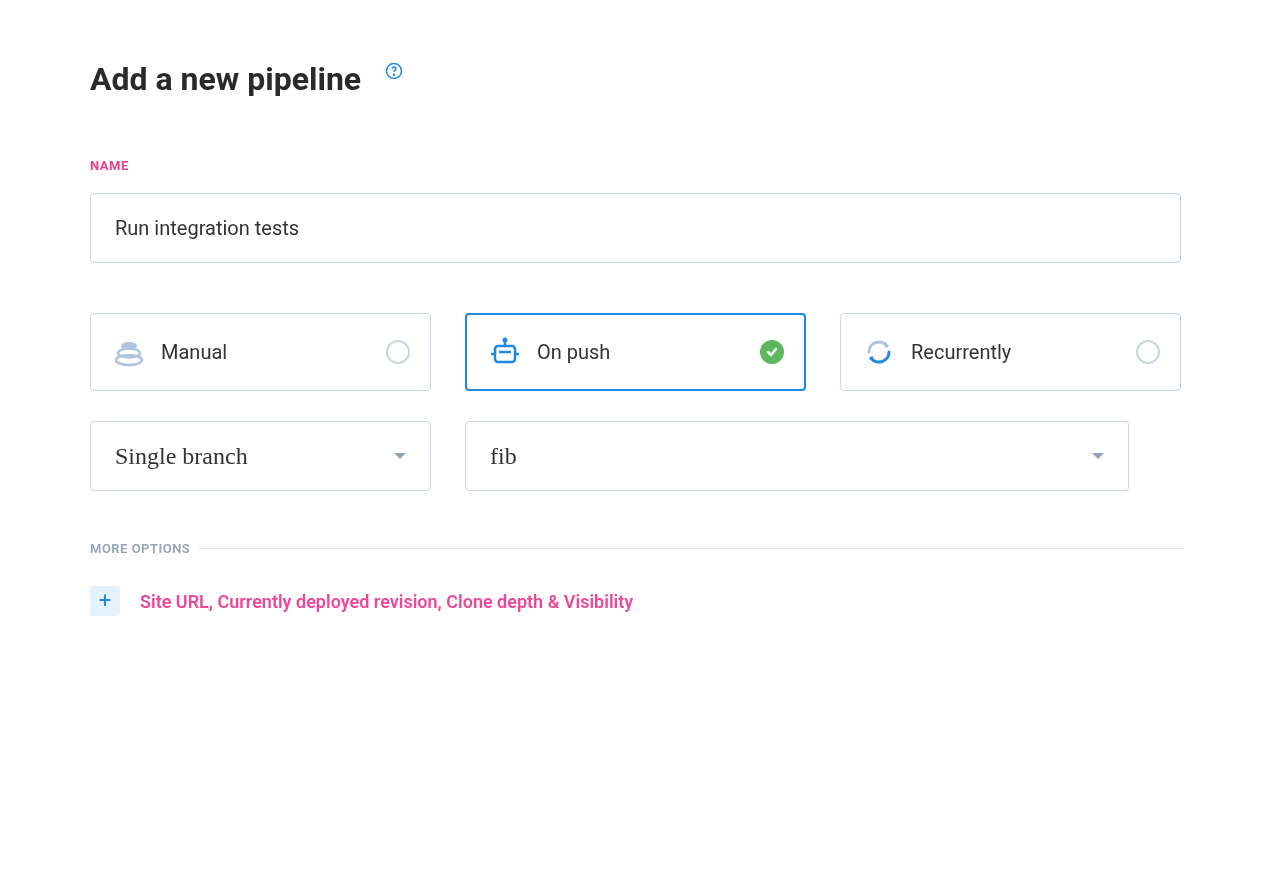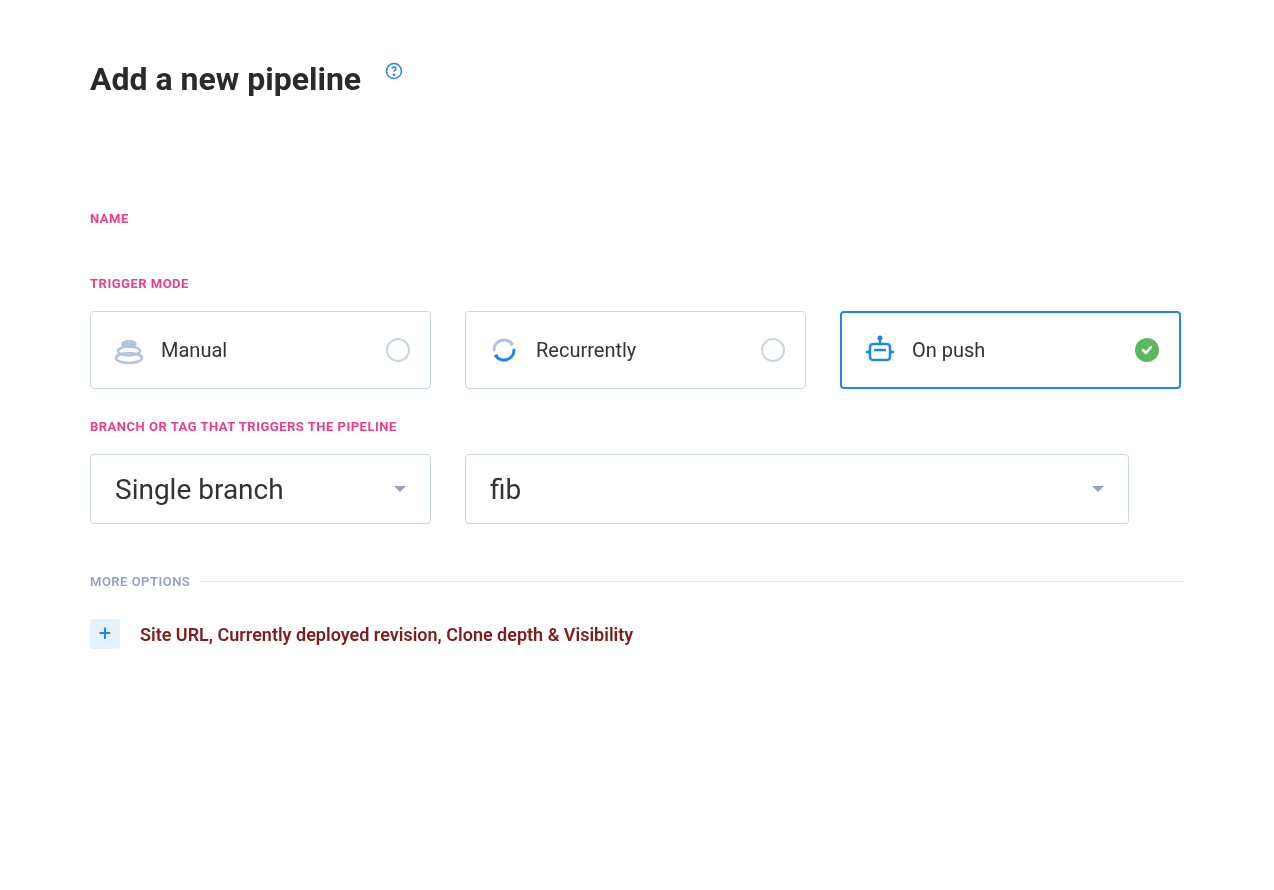--- a/index.html
+++ b/index.html
@@ -10,21 +10,21 @@
     body {
       font-family: -apple-system, BlinkMacSystemFont, "Segoe UI", Roboto, "Helvetica Neue", Arial, sans-serif;
       background: #ffffff;
       padding: 60px 90px;
       color: #333;
     }
     .header {
       display: flex;
       align-items: center;
       gap: 24px;
-      margin-bottom: 113px;
+      margin-bottom: 60px;
     }
     .page-title {
       font-size: 32px;
       font-weight: 700;
       color: #2a2a2a;
     }
     .help-icon {
       width: 18px;
       height: 18px;
       display: inline-flex;
@@ -122,23 +122,24 @@
       cursor: pointer;
       position: relative;
     }
     .select-box-small {
       width: 341px;
     }
     .select-box-large {
       width: 664px;
     }
     .select-label {
-      font-size: 28px;
+      font-size: 24px;
       color: #333;
       flex: 1;
+      font-family: Liberation Serif, serif;
     }
     .select-caret {
       width: 0;
       height: 0;
       border-left: 6px solid transparent;
       border-right: 6px solid transparent;
       border-top: 6px solid #94a3b8;
     }
     .more-options-header {
       display: flex;
@@ -171,69 +172,56 @@
       border-radius: 3px;
       display: inline-flex;
       align-items: center;
       justify-content: center;
       color: #1e88e5;
       font-size: 22px;
       font-weight: 400;
       line-height: 1;
     }
     .expand-text {
-      color: #7f1d1d;
+      color: #ec4899;
       font-size: 18px;
       font-weight: 600;
     }
   </style>
 </head>
 <body>
 
 <div class="header">
   <h1 class="page-title">Add a new pipeline</h1>
   <span class="help-icon">
     <svg viewBox="0 0 24 24" fill="none" stroke="#1e88e5" stroke-width="2">
       <circle cx="12" cy="12" r="10"></circle>
       <path d="M9.5 9a2.5 2.5 0 1 1 3.5 2.3c-.8.4-1 1-1 1.7"></path>
       <circle cx="12" cy="17" r="0.8" fill="#1e88e5"></circle>
     </svg>
   </span>
 </div>
 
 <div class="form-group">
   <div class="section-label">NAME</div>
+  <input type="text" class="text-input" value="Run integration tests" style="">
 </div>
 
 <div class="form-group">
-  <div class="section-label">TRIGGER MODE</div>
   <div class="trigger-row">
 
     <div class="trigger-card">
       <span class="trigger-icon">
         <svg viewBox="0 0 36 36" fill="none">
           <ellipse cx="18" cy="26" rx="13" ry="5" stroke="#b0c4de" stroke-width="2.5"></ellipse>
           <ellipse cx="18" cy="19" rx="11" ry="4.5" stroke="#b0c4de" stroke-width="2.5"></ellipse>
           <ellipse cx="18" cy="12" rx="8" ry="4" fill="#b0c4de"></ellipse>
         </svg>
       </span>
       <span class="trigger-label">Manual</span>
-      <span class="trigger-radio"></span>
-    </div>
-
-    <div class="trigger-card">
-      <span class="trigger-icon">
-        <svg viewBox="0 0 36 36" fill="none">
-          <path d="M8 18 A10 10 0 0 1 26 12" stroke="#b0c4de" stroke-width="3" stroke-linecap="round"></path>
-          <path d="M28 18 A10 10 0 0 1 10 24" stroke="#1e88e5" stroke-width="3" stroke-linecap="round"></path>
-          <path d="M24 8 L28 12 L24 14" fill="#b0c4de"></path>
-          <path d="M12 28 L8 24 L12 22" fill="#1e88e5"></path>
-        </svg>
-      </span>
-      <span class="trigger-label">Recurrently</span>
       <span class="trigger-radio"></span>
     </div>
 
     <div class="trigger-card selected">
       <span class="trigger-icon">
         <svg viewBox="0 0 36 36" fill="none">
           <rect x="8" y="12" width="20" height="16" rx="3" stroke="#1e88e5" stroke-width="2.5"></rect>
           <circle cx="18" cy="6" r="2.5" fill="#1e88e5"></circle>
           <line x1="18" y1="8" x2="18" y2="12" stroke="#1e88e5" stroke-width="2.5"></line>
           <line x1="4" y1="20" x2="8" y2="20" stroke="#1e88e5" stroke-width="2.5"></line>
@@ -242,25 +230,37 @@
         </svg>
       </span>
       <span class="trigger-label">On push</span>
       <span class="trigger-check">
         <svg viewBox="0 0 14 14" fill="none">
           <path d="M3 7 L6 10 L11 4" stroke="white" stroke-width="2.5" stroke-linecap="round" stroke-linejoin="round"></path>
         </svg>
       </span>
     </div>
 
+    <div class="trigger-card">
+      <span class="trigger-icon">
+        <svg viewBox="0 0 36 36" fill="none">
+          <path d="M8 18 A10 10 0 0 1 26 12" stroke="#b0c4de" stroke-width="3" stroke-linecap="round"></path>
+          <path d="M28 18 A10 10 0 0 1 10 24" stroke="#1e88e5" stroke-width="3" stroke-linecap="round"></path>
+          <path d="M24 8 L28 12 L24 14" fill="#b0c4de"></path>
+          <path d="M12 28 L8 24 L12 22" fill="#1e88e5"></path>
+        </svg>
+      </span>
+      <span class="trigger-label">Recurrently</span>
+      <span class="trigger-radio"></span>
+    </div>
+
   </div>
 </div>
 
 <div class="form-group" style="margin-top:-20px;">
-  <div class="section-label">BRANCH OR TAG THAT TRIGGERS THE PIPELINE</div>
   <div class="branch-row">
     <div class="select-box select-box-small">
       <span class="select-label">Single branch</span>
       <span class="select-caret"></span>
     </div>
     <div class="select-box select-box-large">
       <span class="select-label">fib</span>
       <span class="select-caret"></span>
     </div>
   </div>

